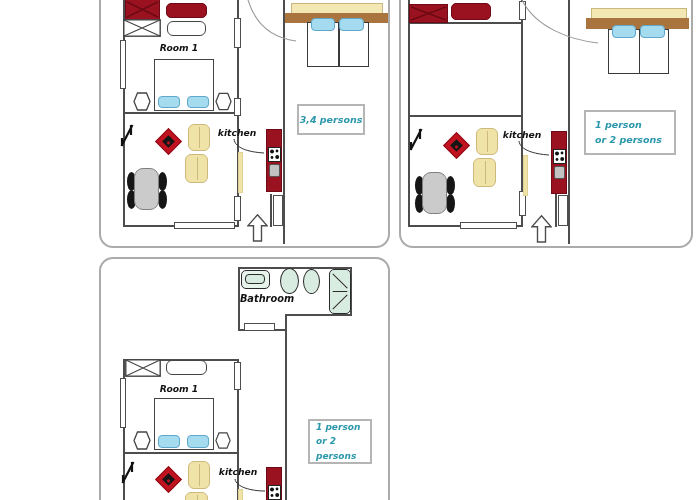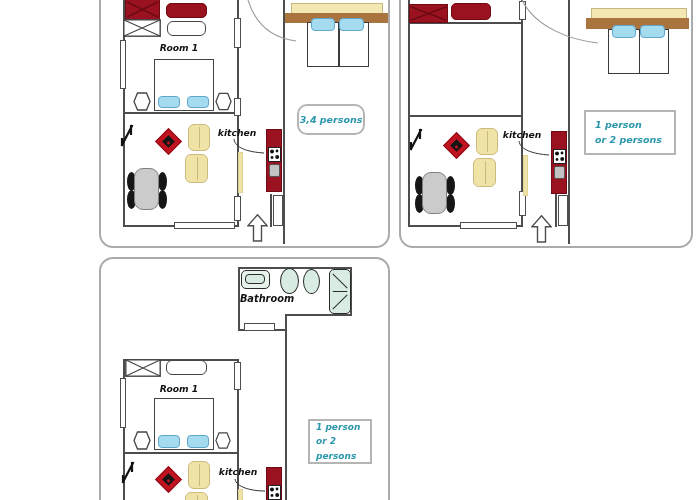--- a/index.html
+++ b/index.html
@@ -25,21 +25,21 @@
   .rug .inner { position:absolute; left:4px; top:4px; right:4px; bottom:4px; background:#151515; }
   .rug .dot { position:absolute; left:8px; top:8px; width:3px; height:3px; background:#c0121f; border-radius:50%; }
   .mint { position:absolute; background:#d9ece1; border:1.2px solid #2b2b2b; }
   .ellipse { border-radius:50%; }
   .headboard { position:absolute; background:#f3e7b4; border:1px solid #c9b87e; }
   .bedbar { position:absolute; background:#aa743e; }
   .mattress { position:absolute; background:#fff; border:1.5px solid #3a3a3a; }
   .mattress .split { position:absolute; left:50%; top:0; bottom:0; width:1.5px; background:#3a3a3a; }
   .cap-box { position:absolute; background:#fff; border:2px solid #b5b5b5; color:#2b97ab;
              font-weight:bold; font-style:italic; display:flex; flex-direction:column; justify-content:center; }
-  .cap-box.center { align-items:center;border-radius:10px; }
+  .cap-box.center { align-items:center; }
   .lbl { position:absolute; color:#111; font-weight:bold; font-style:italic; text-align:center; white-space:nowrap; }
   .leader { position:absolute; left:0; top:0; pointer-events:none; }
   svg { display:block; }
 </style>
 </head>
 <body>
 
 <div class="panel" style="left:99px;top:-14px;width:291px;height:262px">
 
   <div class="wall" style="left:22px;top:0;width:2px;height:239px"></div>

